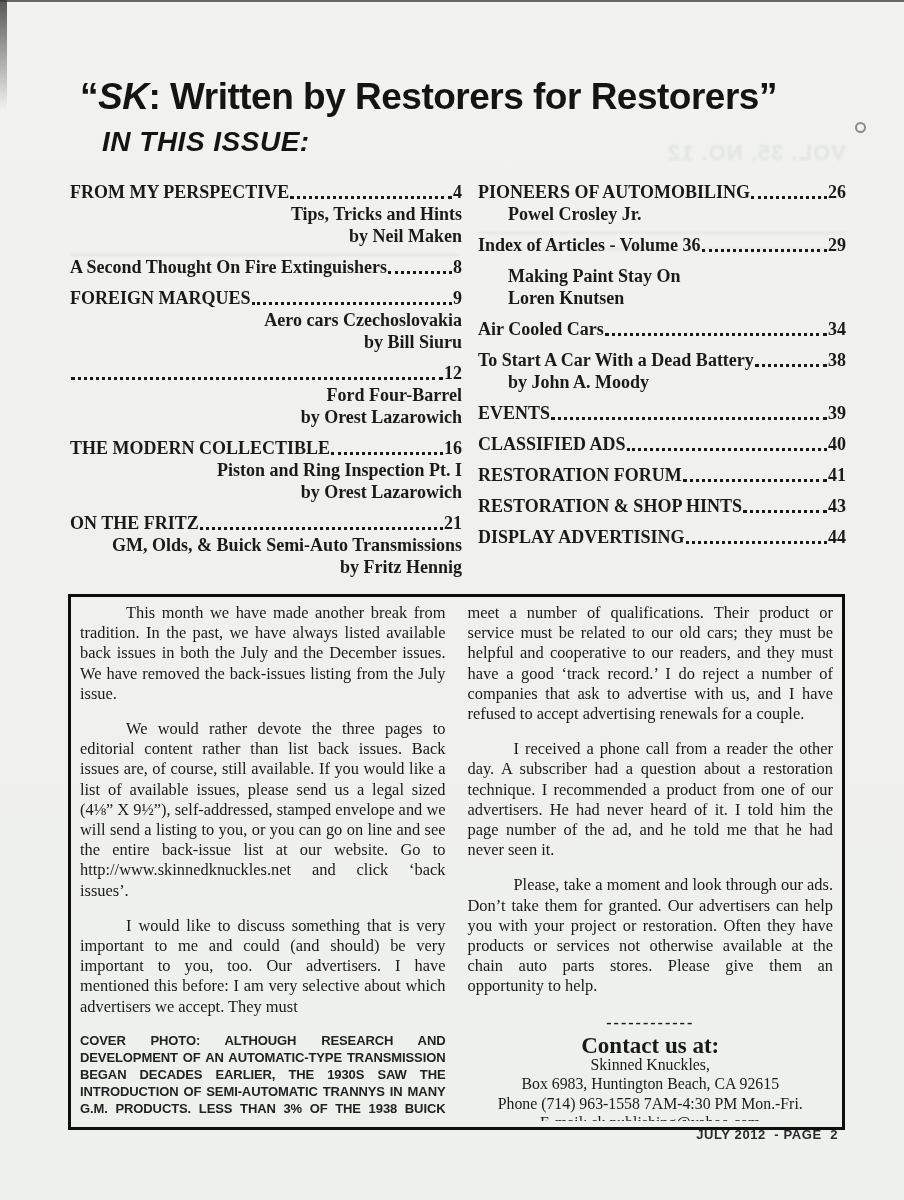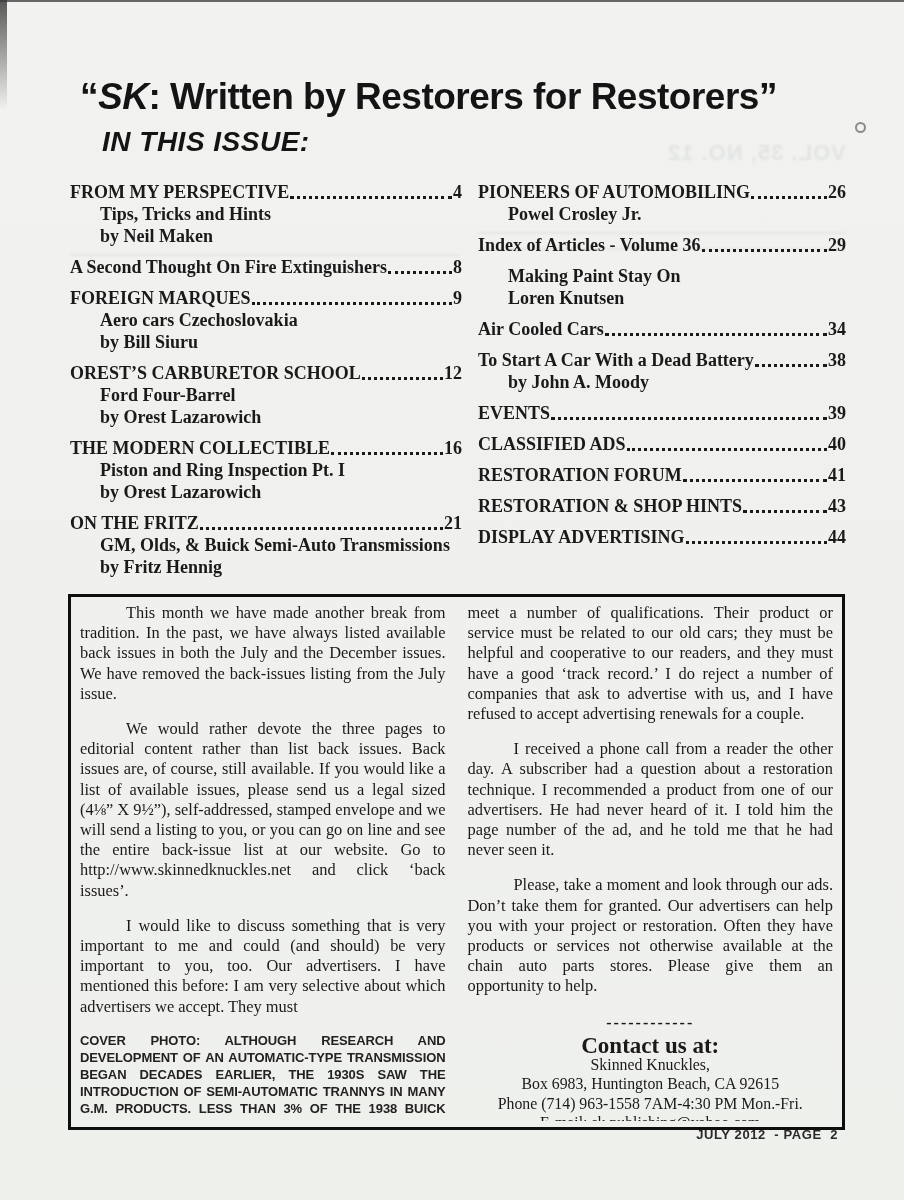--- a/index.html
+++ b/index.html
@@ -22,21 +22,21 @@
   .hdr{position:absolute;left:80px;top:76px;width:790px;}
   .title{font-family:"Liberation Sans",sans-serif;font-weight:bold;font-size:37px;
     letter-spacing:-.5px;white-space:nowrap;color:#141414;}
   .title .sk{font-style:italic;}
   .subtitle{font-family:"Liberation Sans",sans-serif;font-style:italic;font-weight:bold;
     font-size:28px;margin:8px 0 0 22px;letter-spacing:.5px;color:#141414;}
 
   
   .toc{position:absolute;left:70px;top:181px;width:776px;display:flex;}
   .toc-col{display:flex;flex-direction:column;}
-  .toc-col.left{width:392px;margin-right:16px;}
+  .toc-col.left{width:392px;margin-right:16px;text-align:right;}
   .toc-col.right{width:368px;}
   .toc-entry{margin-bottom:9px;}
   .toc-line{display:flex;align-items:flex-end;font-weight:bold;font-size:18px;line-height:22px;white-space:nowrap;}
   .toc-line .t{flex:0 0 auto;}
   .leader{flex:1 1 auto;min-width:10px;border-bottom:3px dotted #1a1a1a;margin:0 1px 4px 1px;}
   .toc-line .pg{flex:0 0 auto;}
   .toc-sub{font-weight:bold;font-size:18px;line-height:22px;padding-left:30px;white-space:nowrap;}
 
   
   .ebox{position:absolute;left:68px;top:594px;width:777px;height:536px;box-sizing:border-box;
@@ -101,21 +101,20 @@
             <span class="t">FOREIGN MARQUES</span>
             <span class="leader"></span>
             <span class="pg">9</span>
           </div>
         <div class="toc-sub">Aero cars Czechoslovakia</div>
         <div class="toc-sub">by Bill Siuru</div>
       </div>
 
       <div class="toc-entry">
         <div class="toc-line">
-            <span class="t">OREST’S CARBURETOR SCHOOL</span>
             <span class="leader"></span>
             <span class="pg">12</span>
           </div>
         <div class="toc-sub">Ford Four-Barrel</div>
         <div class="toc-sub">by Orest Lazarowich</div>
       </div>
 
       <div class="toc-entry">
         <div class="toc-line">
             <span class="t">THE MODERN COLLECTIBLE</span>

